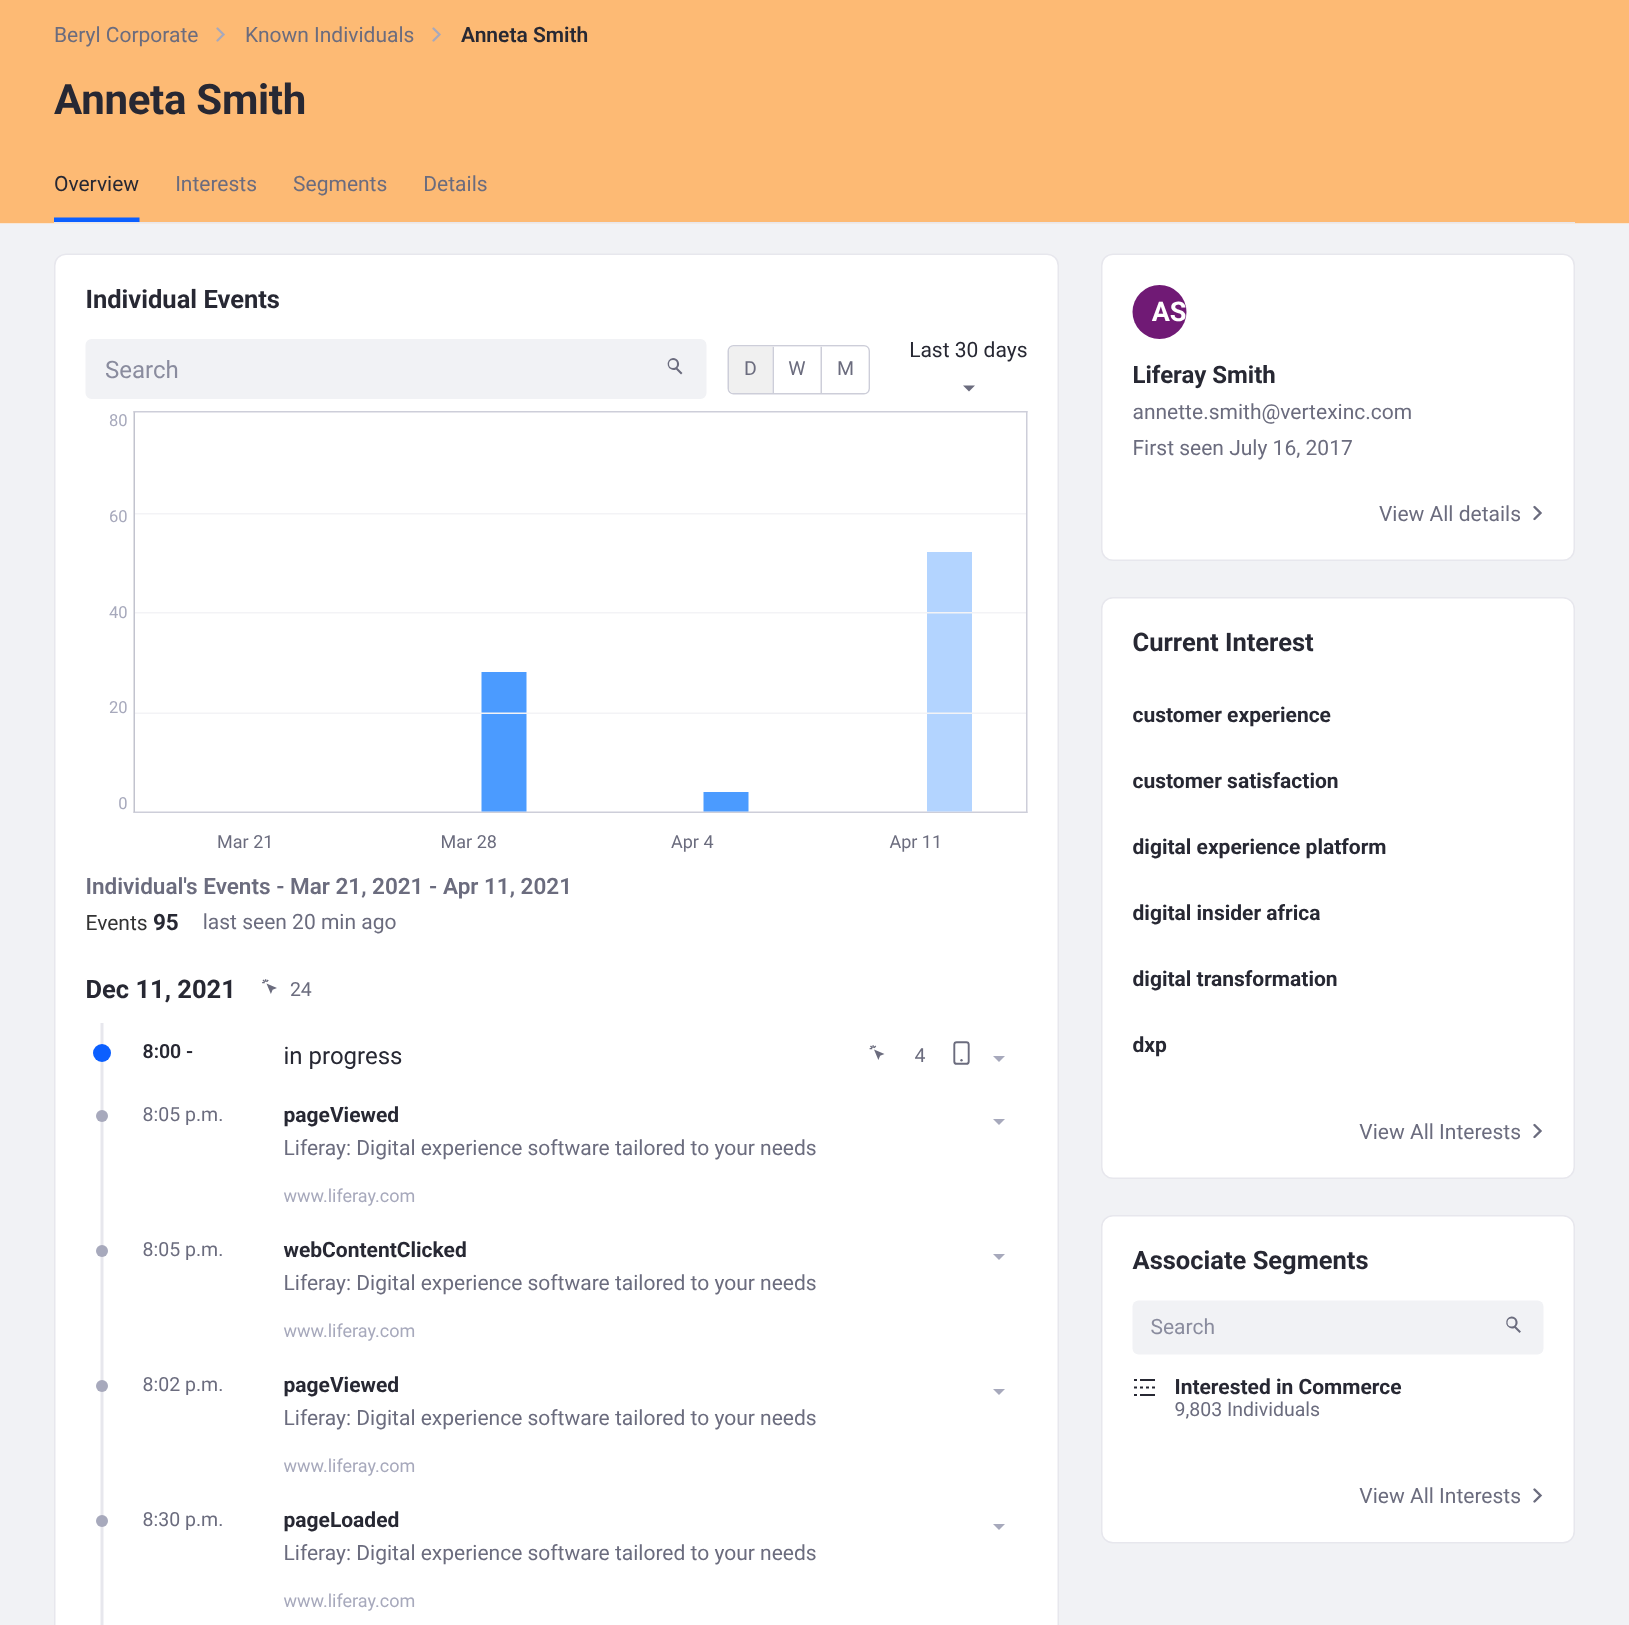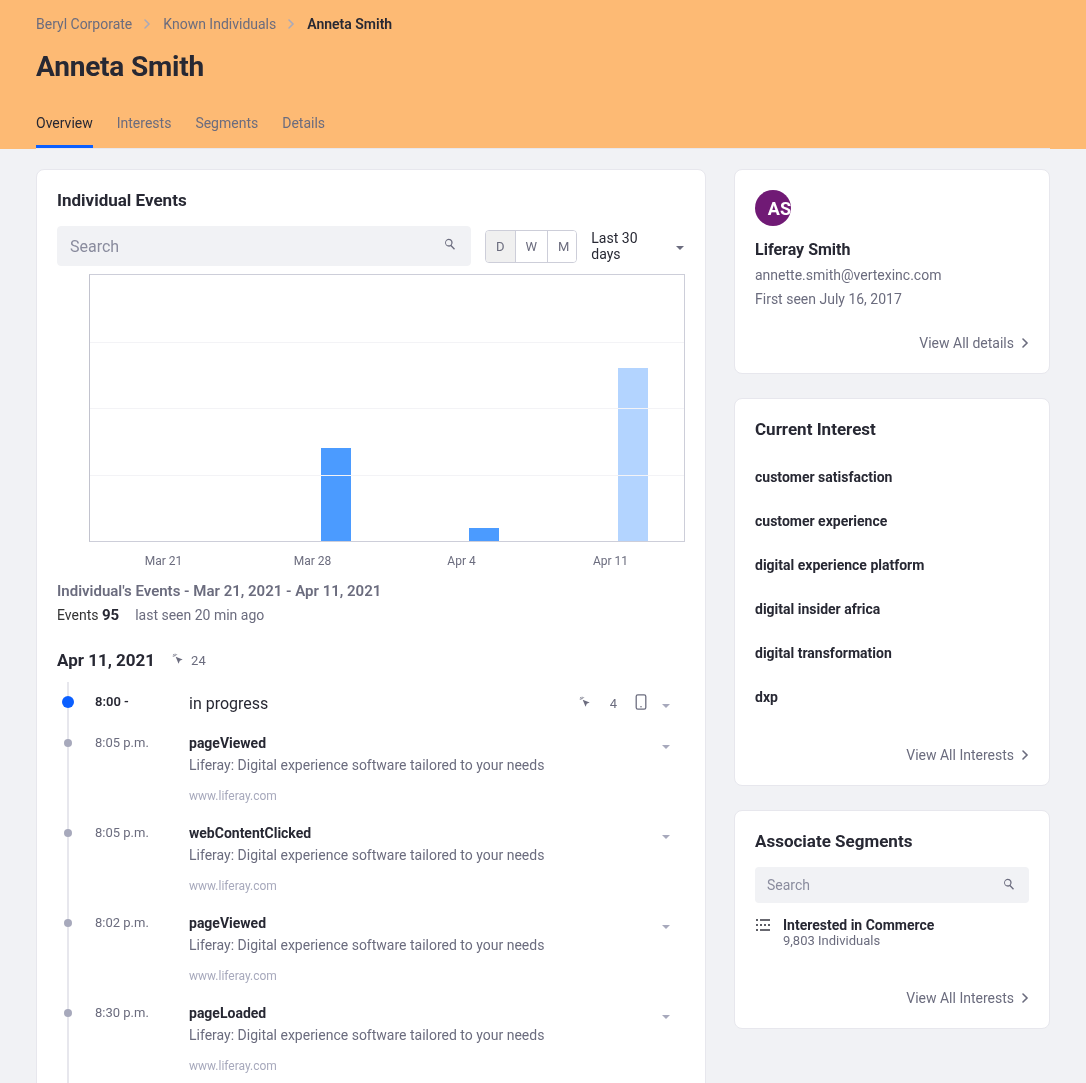--- a/index.html
+++ b/index.html
@@ -28,21 +28,21 @@
   .card { background:var(--card); border:1px solid #E7E7ED; border-radius:8px; padding:20px 20px 22px; }
   .card + .card { margin-top:24px; }
   .card h2 { margin:0 0 16px; font-size:17px; font-weight:700; }
   .search-row { display:flex; align-items:center; gap:14px; margin-bottom:8px; }
   .search-input { flex:0 0 414px; display:flex; align-items:center; background:#F1F2F5; border:1px solid #F1F2F5; border-radius:4px; height:40px; padding:0 12px; color:#8A8C9E; }
   .search-input svg { width:16px; height:16px; fill:#6B6C7E; }
   .search-text { flex:1; }
   .btn-group { display:flex; border:1px solid #CDCED9; border-radius:4px; overflow:hidden; }
   .btn-group .seg { padding:8px 10px; font-size:13px; color:#6B6C7E; background:#fff; border-left:1px solid #CDCED9; }
   .btn-group .seg:first-child { border-left:none; background:#F0F0F0; }
-  .range-dd { margin-left:auto; display:flex; align-items:center; gap:8px; color:var(--text); font-size:14px; }
+  .range-dd { margin-left:auto; display:flex; align-items:center; gap:8px; color:var(--text); font-size:14px;flex-direction:column; }
   .range-dd svg { width:10px; height:6px; fill:#6B6C7E; }
   
   .chart-wrap { position:relative; height:296px; margin-top:6px; }
   .ylabels { position:absolute; left:0; top:0; bottom:28px; width:28px; display:flex; flex-direction:column; justify-content:space-between; font-size:11px; color:#A7A9BC; text-align:right; }
   .plot { position:absolute; left:32px; right:0; top:0; bottom:28px; border:1px solid #CDCED9; border-left-color:#C2C3CE; }
   .grid-line { position:absolute; left:0; right:0; border-top:1px solid #F3F3F6; }
   .bars { position:absolute; left:0; right:0; top:0; bottom:0; }
   .bar { position:absolute; bottom:0; width:30px; }
   .xlabels { position:absolute; left:32px; right:0; bottom:0; height:22px; display:flex; font-size:12px; color:#6B6C7E; }
   .xlabels div { width:25%; text-align:center; padding-top:6px; }
@@ -134,20 +134,27 @@
           </div>
           <div class="range-dd">
             <span>Last 30 days</span>
             <span><svg viewBox="0 0 10 6">
                   <path d="M1 1l4 4 4-4"></path>
                 </svg></span>
           </div>
         </div>
 
         <div class="chart-wrap">
+          <div class="ylabels" id="ylabels">
+              <div>80</div>
+              <div>60</div>
+              <div>40</div>
+              <div>20</div>
+              <div>0</div>
+            </div>
           <div class="plot" id="plot">
             <div class="bars" id="bars">
                 <div class="bar" style="background: rgb(75, 155, 255); height: 35%; left: calc(37.5% + 8px);"></div>
                 <div class="bar" style="background: rgb(75, 155, 255); height: 5%; left: calc(62.5% + 8px);"></div>
                 <div class="bar" style="background: rgb(179, 212, 255); height: 65%; left: calc(87.5% + 8px);"></div>
               </div>
           <div class="grid-line" style="top: 25%;"></div>
               <div class="grid-line" style="top: 50%;"></div>
               <div class="grid-line" style="top: 75%;"></div>
             </div>
@@ -162,21 +169,21 @@
         <div class="chart-caption">Individual's Events - Mar 21, 2021 - Apr 11, 2021</div>
         <div class="chart-sub">
           <span class="evt">
             <span>Events</span>
             <span class="events-count">95</span>
           </span>
           <span>last seen 20 min ago</span>
         </div>
 
         <div class="tl-date-row">
-          <div class="tl-date">Apr 11, 2021</div>
+          <div class="tl-date">Dec 11, 2021</div>
           <div class="tl-count">
             <span class="cursor-icon">
               <svg viewBox="0 0 24 24" fill="none" stroke="#6B6C7E" stroke-width="1.6">
                   <path d="M7 3v3M3 7h3M4 4l2 2M10 4l-2 2"></path>
                   <path d="M8 8l12 5-5 2-2 5-5-12z" fill="#6B6C7E" stroke="none"></path>
                 </svg>
             </span>
             <span>24</span>
           </div>
         </div>
@@ -276,22 +283,22 @@
           <span>View All details</span>
           <span><svg viewBox="0 0 7 10">
                 <path d="M1 1l4 4-4 4" stroke="#6B6C7E" stroke-width="1.6" fill="none" stroke-linecap="round"></path>
               </svg></span>
         </div>
       </div>
 
       <div class="card">
         <h2>Current Interest</h2>
         <div id="interests-list">
+            <div class="interest-item">customer experience</div>
             <div class="interest-item">customer satisfaction</div>
-            <div class="interest-item">customer experience</div>
             <div class="interest-item">digital experience platform</div>
             <div class="interest-item">digital insider africa</div>
             <div class="interest-item">digital transformation</div>
             <div class="interest-item">dxp</div>
           </div>
         <div class="view-all">
           <span>View All Interests</span>
           <span><svg viewBox="0 0 7 10">
                 <path d="M1 1l4 4-4 4" stroke="#6B6C7E" stroke-width="1.6" fill="none" stroke-linecap="round"></path>
               </svg></span>

